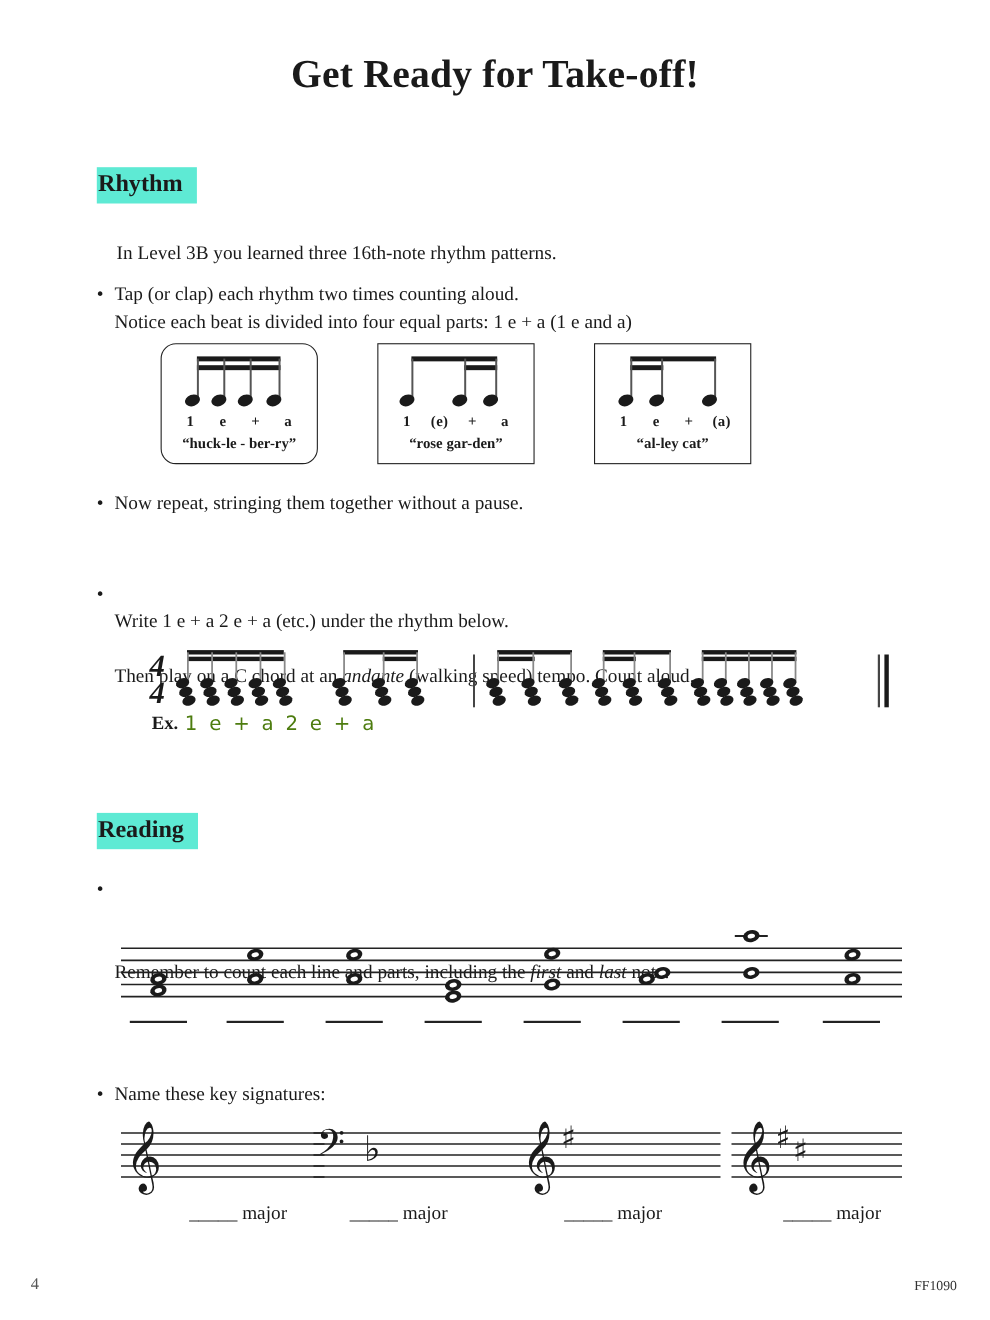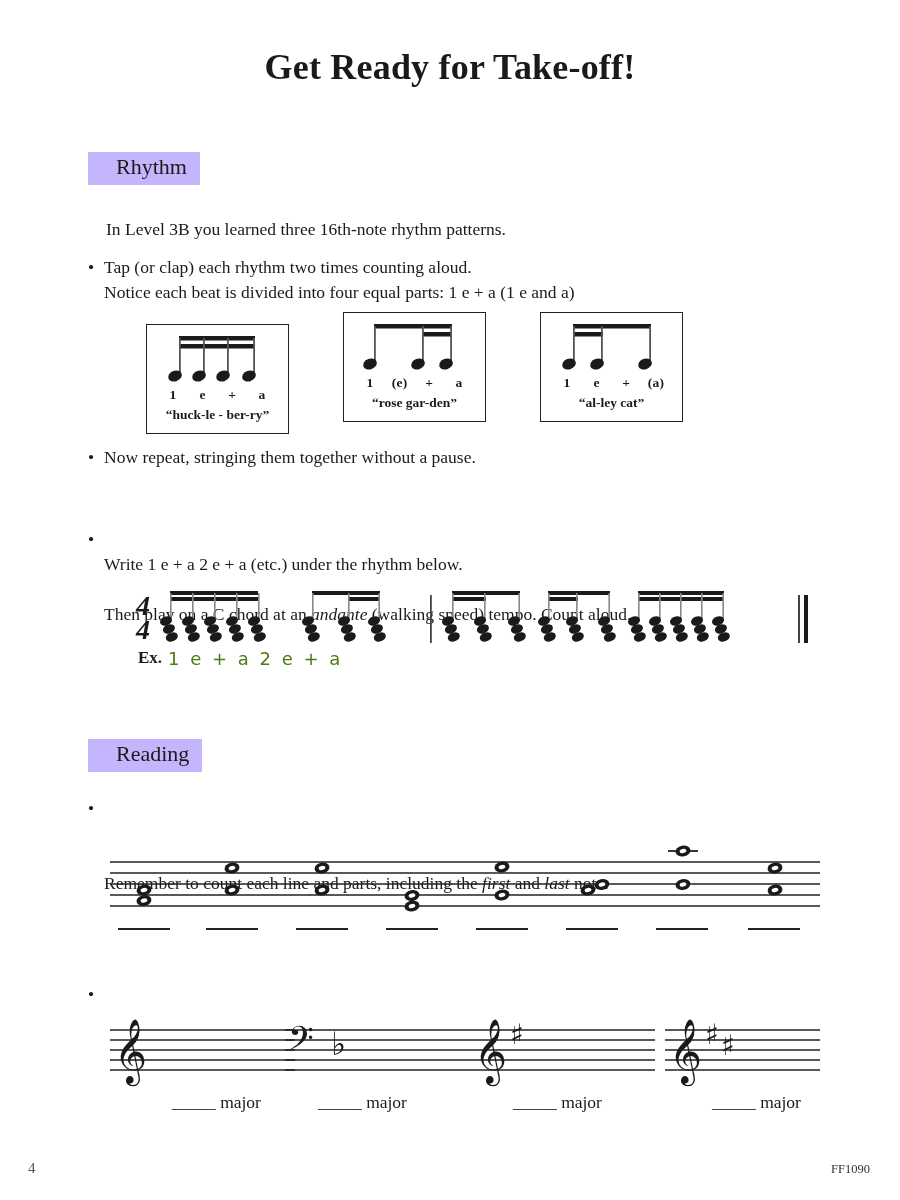--- a/index.html
+++ b/index.html
@@ -39,24 +39,24 @@
     top: 97px;
     left: 0;
     width: 900px;
     text-align: center;
     font-size: 25px;
   }
 
   
   .section-header {
     position: absolute;
-    background: #c4b5fd;
+    background: #5eead4;
     font-size: 22px;
-    font-weight: normal;
-    padding: 3px 13px 5px 28px;
+    font-weight: bold;
+    padding: 3px 13px 5px 1px;
     line-height: 1.12;
   }
   #rhythm-header { left: 88px; top: 152px; }
   #reading-header { left: 88px; top: 739px; }
 
   
   .para {
     position: absolute;
     font-size: 17.5px;
     line-height: 1.42;
@@ -204,21 +204,21 @@
   <div class="section-header" id="rhythm-header">Rhythm</div>
 
   <div class="para" style="left:106px; top:217px;">In Level 3B you learned three 16th-note rhythm patterns.</div>
 
   <div class="bullet-row" style="left:88px; top:255px; width:720px;">
     <span class="bullet-dot">•</span>
     <span class="bullet-text">Tap (or clap) each rhythm two times counting aloud.
 Notice each beat is divided into four equal parts: 1 e + a  (1 e and a)</span>
   </div>
 
-  <div class="pattern-box" style="left:146px; top:324px;">
+  <div class="pattern-box" style="left:146px; top:312px;border-radius:14px;">
     <div class="pattern-notation">
       <svg width="143" height="56" viewBox="0 0 143 56">
 
         <rect x="32" y="3" width="76" height="4.5" fill="#1a1a1a"></rect>
         <rect x="32" y="11" width="76" height="4.5" fill="#1a1a1a"></rect>
 
         <rect x="32" y="5" width="1.8" height="38" fill="#555"></rect>
         <rect x="56" y="5" width="1.8" height="38" fill="#555"></rect>
         <rect x="80" y="5" width="1.8" height="38" fill="#555"></rect>
         <rect x="106.2" y="5" width="1.8" height="38" fill="#555"></rect>
@@ -434,20 +434,21 @@
     <div class="blank-line" style="left:186px;width:52px;"></div>
     <div class="blank-line" style="left:276px;width:52px;"></div>
     <div class="blank-line" style="left:366px;width:52px;"></div>
     <div class="blank-line" style="left:456px;width:52px;"></div>
     <div class="blank-line" style="left:546px;width:52px;"></div>
     <div class="blank-line" style="left:638px;width:52px;"></div>
   </div>
 
   <div class="bullet-row" style="left:88px; top:982px; width:600px;">
     <span class="bullet-dot">•</span>
+    <span class="bullet-text">Name these key signatures:</span>
   </div>
 
   <div class="keysig" style="left:110px; top:1018px;">
     <svg width="185" height="72" viewBox="0 0 185 72">
       <g stroke="#222" stroke-width="1.4">
         <line x1="0" y1="12" x2="185" y2="12"></line>
         <line x1="0" y1="22" x2="185" y2="22"></line>
         <line x1="0" y1="32" x2="185" y2="32"></line>
         <line x1="0" y1="42" x2="185" y2="42"></line>
         <line x1="0" y1="52" x2="185" y2="52"></line>

